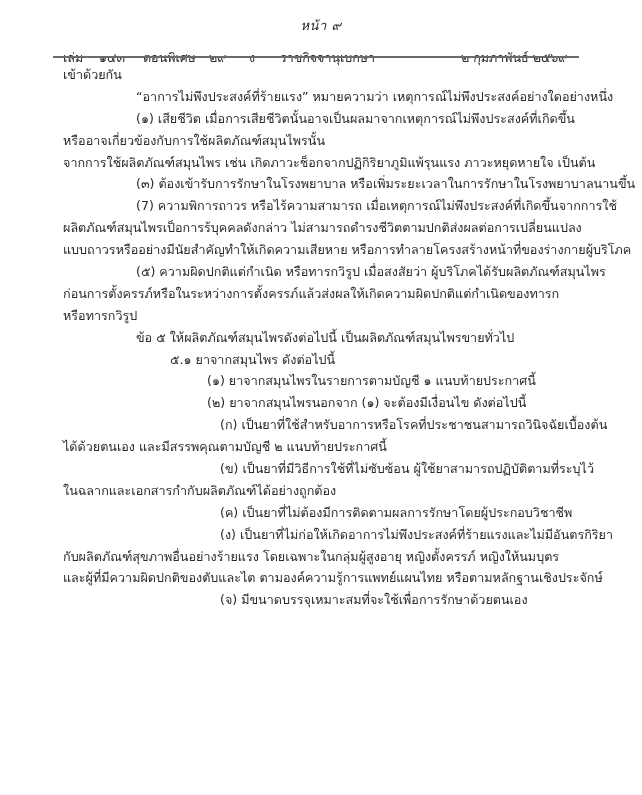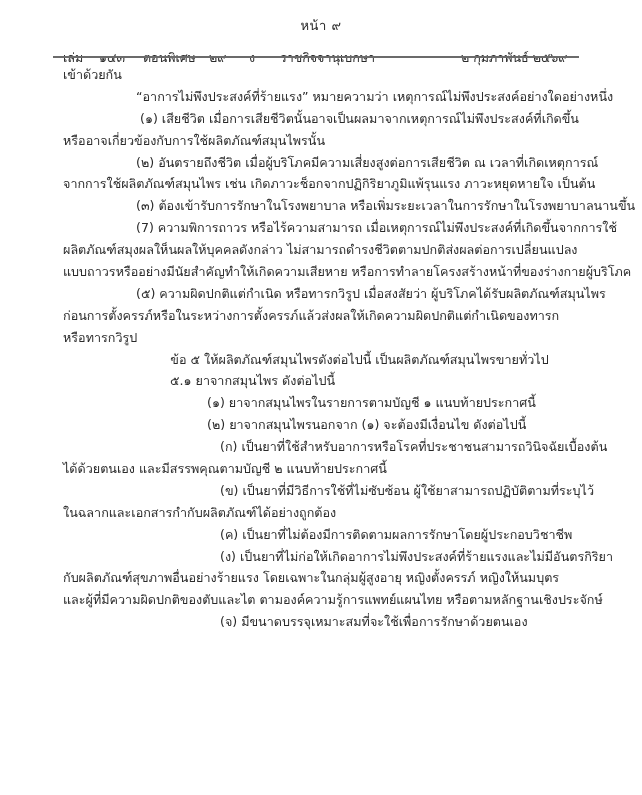--- a/index.html
+++ b/index.html
@@ -3,37 +3,37 @@
 <meta charset="utf-8">
 <style>
   html, body { margin: 0; padding: 0; background: #ffffff; }
   body {
     width: 642px; height: 795px; position: relative; overflow: hidden;
     font-family: "DejaVu Sans", "Liberation Sans", sans-serif;
     color: #2a2a2a;
   }
   .page-number {
     position: absolute; top: 15px; left: 0; width: 642px; text-align: center;
-    font-size: 13px; letter-spacing: 0.5px;
+    font-size: 13px; letter-spacing: 0.5px; font-style: italic;
   }
   .header-line {
     position: absolute; top: 36px; left: 53px; width: 526px; height: 18px;
     font-size: 12.5px; white-space: nowrap;
   }
   .header-line span { position: absolute; top: 0; margin-top: 12px; }
   .rule {
     position: absolute; top: 56px; left: 53px; width: 526px; height: 2px;
     background: #6b6b6b;
   }
   .body-text {
     position: absolute; top: 64px; left: 63px; width: 520px;
     font-size: 12.6px; line-height: 21.9px;
   }
   .ln { white-space: nowrap; height: 21.9px; overflow: visible; }
-  .i2 { padding-left: 73px; text-align: center; }
+  .i2 { padding-left: 73px; }
   .i3 { padding-left: 107px; }
   .i4 { padding-left: 144px; }
   .i5 { padding-left: 157px; }
 </style>
 </head>
 <body>
 
 <div class="page-number">หน้า ๙</div>
 
 <div class="header-line">
@@ -45,25 +45,24 @@
   <span style="left:227px">ราชกิจจานุเบกษา</span>
   <span style="left:408px">๒ กุมภาพันธ์ ๒๕๖๙</span>
 </div>
 <div class="rule"></div>
 
 <div class="body-text" id="body">
     <div class="ln i0">เข้าด้วยกัน</div>
     <div class="ln i2">“อาการไม่พึงประสงค์ที่ร้ายแรง”  หมายความว่า  เหตุการณ์ไม่พึงประสงค์อย่างใดอย่างหนึ่ง</div>
     <div class="ln i2">(๑)  เสียชีวิต  เมื่อการเสียชีวิตนั้นอาจเป็นผลมาจากเหตุการณ์ไม่พึงประสงค์ที่เกิดขึ้น</div>
     <div class="ln i0">หรืออาจเกี่ยวข้องกับการใช้ผลิตภัณฑ์สมุนไพรนั้น</div>
-    <div class="ln i2">(๒)  อันตรายถึงชีวิต  เมื่อผู้บริโภคมีความเสี่ยงสูงต่อการเสียชีวิต  ณ  เวลาที่เกิดเหตุการณ์</div>
     <div class="ln i0">จากการใช้ผลิตภัณฑ์สมุนไพร  เช่น  เกิดภาวะช็อกจากปฏิกิริยาภูมิแพ้รุนแรง  ภาวะหยุดหายใจ  เป็นต้น</div>
     <div class="ln i2">(๓)  ต้องเข้ารับการรักษาในโรงพยาบาล  หรือเพิ่มระยะเวลาในการรักษาในโรงพยาบาลนานขึ้น</div>
     <div class="ln i2">(7)  ความพิการถาวร  หรือไร้ความสามารถ  เมื่อเหตุการณ์ไม่พึงประสงค์ที่เกิดขึ้นจากการใช้</div>
-    <div class="ln i0">ผลิตภัณฑ์สมุงผลให็นผลให้บุคคลดังกล่าว  ไม่สามารถดำรงชีวิตตามปกติส่งผลต่อการเปลี่ยนแปลง</div>
+    <div class="ln i0">ผลิตภัณฑ์สมุนไพรเป็อการร้บุคคลดังกล่าว  ไม่สามารถดำรงชีวิตตามปกติส่งผลต่อการเปลี่ยนแปลง</div>
     <div class="ln i0">แบบถาวรหรืออย่างมีนัยสำคัญทำให้เกิดความเสียหาย  หรือการทำลายโครงสร้างหน้าที่ของร่างกายผู้บริโภค</div>
     <div class="ln i2">(๕)  ความผิดปกติแต่กำเนิด  หรือทารกวิรูป  เมื่อสงสัยว่า  ผู้บริโภคได้รับผลิตภัณฑ์สมุนไพร</div>
     <div class="ln i0">ก่อนการตั้งครรภ์หรือในระหว่างการตั้งครรภ์แล้วส่งผลให้เกิดความผิดปกติแต่กำเนิดของทารก</div>
     <div class="ln i0">หรือทารกวิรูป</div>
     <div class="ln i2">ข้อ  ๕  ให้ผลิตภัณฑ์สมุนไพรดังต่อไปนี้  เป็นผลิตภัณฑ์สมุนไพรขายทั่วไป</div>
     <div class="ln i3">๕.๑  ยาจากสมุนไพร  ดังต่อไปนี้</div>
     <div class="ln i4">(๑)  ยาจากสมุนไพรในรายการตามบัญชี  ๑  แนบท้ายประกาศนี้</div>
     <div class="ln i4">(๒)  ยาจากสมุนไพรนอกจาก  (๑)  จะต้องมีเงื่อนไข  ดังต่อไปนี้</div>
     <div class="ln i5">(ก)  เป็นยาที่ใช้สำหรับอาการหรือโรคที่ประชาชนสามารถวินิจฉัยเบื้องต้น</div>
     <div class="ln i0">ได้ด้วยตนเอง  และมีสรรพคุณตามบัญชี  ๒  แนบท้ายประกาศนี้</div>

